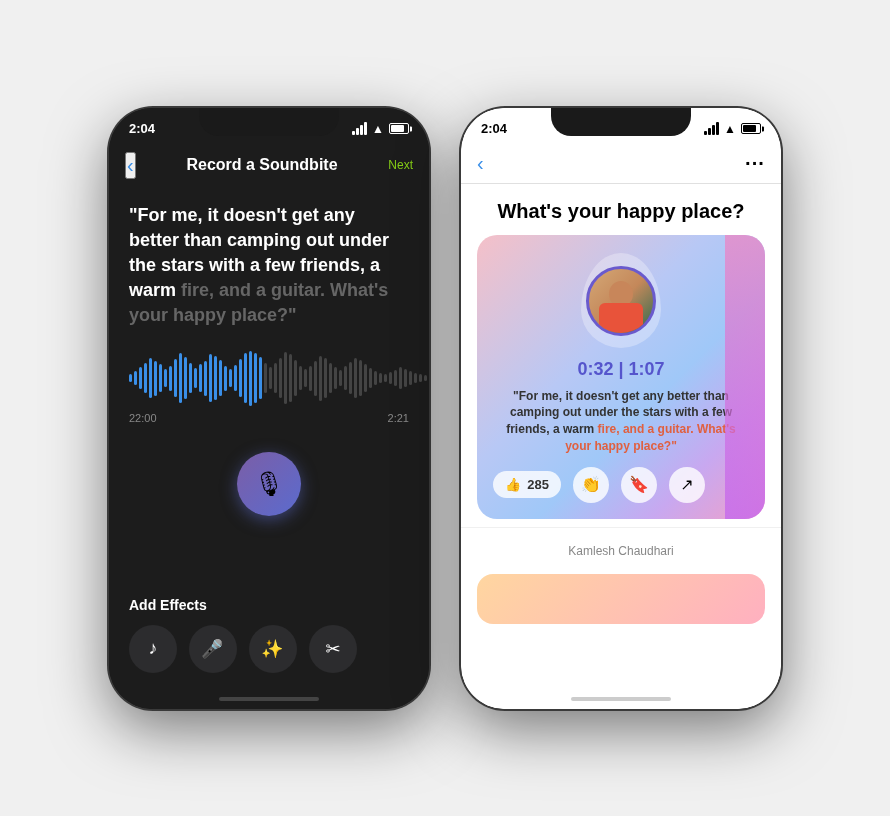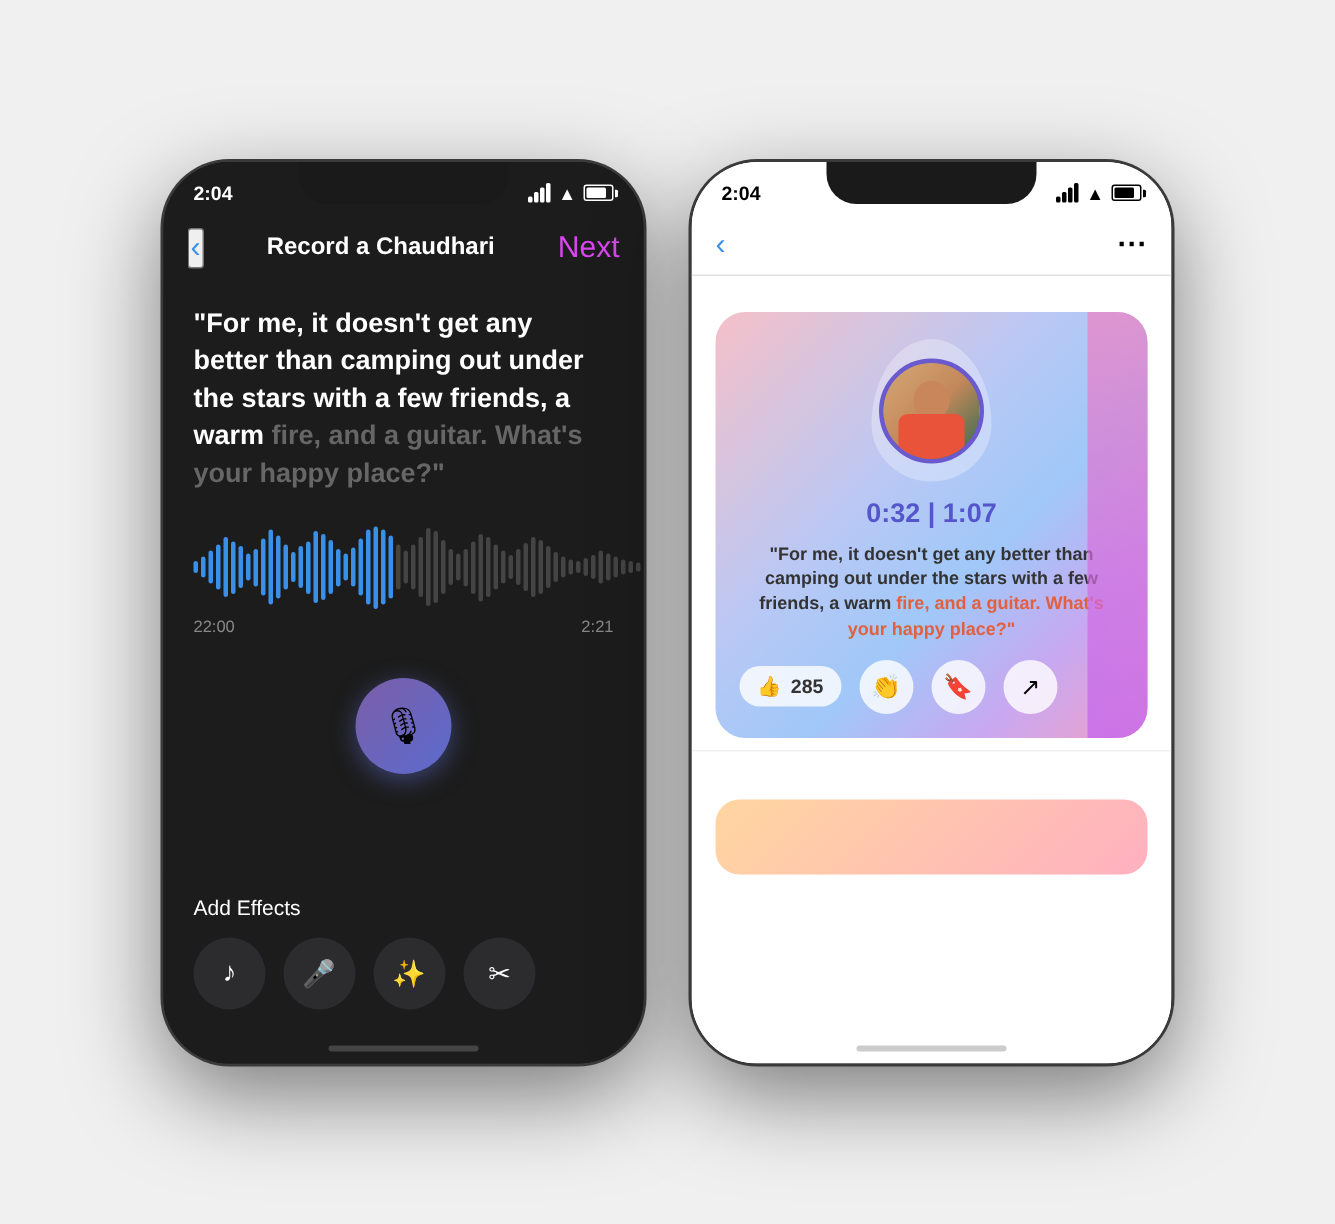--- a/index.html
+++ b/index.html
@@ -73,22 +73,22 @@
       padding: 8px 16px;
       background: #1c1c1c;
       flex-shrink: 0;
     }
     .dark-nav-title {
       color: #fff;
       font-size: 16px;
       font-weight: 600;
     }
     .dark-nav-btn {
-      color: #d946ef;
-      font-size: 20px;
+      color: #84cc16;
+      font-size: 12px;
       font-weight: 400;
       background: none;
       border: none;
       cursor: pointer;
     }
     .back-arrow {
       font-size: 20px;
       color: #3a8fe8;
     }
 
@@ -159,21 +159,21 @@
 
     
     .effects-section {
       padding: 12px 20px 16px;
       background: #1c1c1c;
       flex-shrink: 0;
     }
     .effects-title {
       color: #fff;
       font-size: 14px;
-      font-weight: 400;
+      font-weight: 700;
       margin-bottom: 12px;
     }
     .effects-buttons {
       display: flex;
       gap: 12px;
     }
     .effect-btn {
       width: 48px;
       height: 48px;
       border-radius: 50%;
@@ -474,21 +474,21 @@
         </div>
         <span class="wifi-icon">▲</span>
         <div class="battery-icon">
           <div class="battery-fill"></div>
         </div>
       </div>
     </div>
 
     <div class="dark-nav">
       <button class="back-arrow">‹</button>
-      <span class="dark-nav-title">Record a Chaudhari</span>
+      <span class="dark-nav-title">Record a Soundbite</span>
       <button class="dark-nav-btn">Next</button>
     </div>
 
     <div class="dark-content">
       <div class="soundbite-text">
         <span>"For me, it doesn't get any better than camping out under the stars with a few friends, a warm </span><span class="faded">fire, and a guitar. What's your happy place?"</span>
       </div>
 
       <div class="waveform-container">
         <div class="waveform" id="waveform-left">
@@ -603,20 +603,21 @@
     </div>
 
     <div class="light-nav">
       <span class="light-back-arrow">‹</span>
       <span class="ellipsis-btn">···</span>
     </div>
 
     <div class="light-content">
 
       <div class="post-header">
+        <div class="post-title">What's your happy place?</div>
       </div>
 
       <div class="soundbite-card">
         <div class="card-bg-right"></div>
 
         <div class="card-avatar-container">
           <div class="avatar-egg"></div>
           <div class="avatar-img">
             <div class="avatar-person">
               <div class="avatar-head"></div>
@@ -642,20 +643,21 @@
           <button class="action-icon-btn">
             <span>🔖</span>
           </button>
           <button class="action-icon-btn">
             <span>↗</span>
           </button>
         </div>
       </div>
 
       <div class="second-post">
+        <div class="second-post-meta">Kamlesh Chaudhari</div>
       </div>
       <div class="second-post-card-preview"></div>
 
     </div>
 
     <div class="home-indicator-light">
       <div class="home-bar-light"></div>
     </div>
   </div>
 </div>

